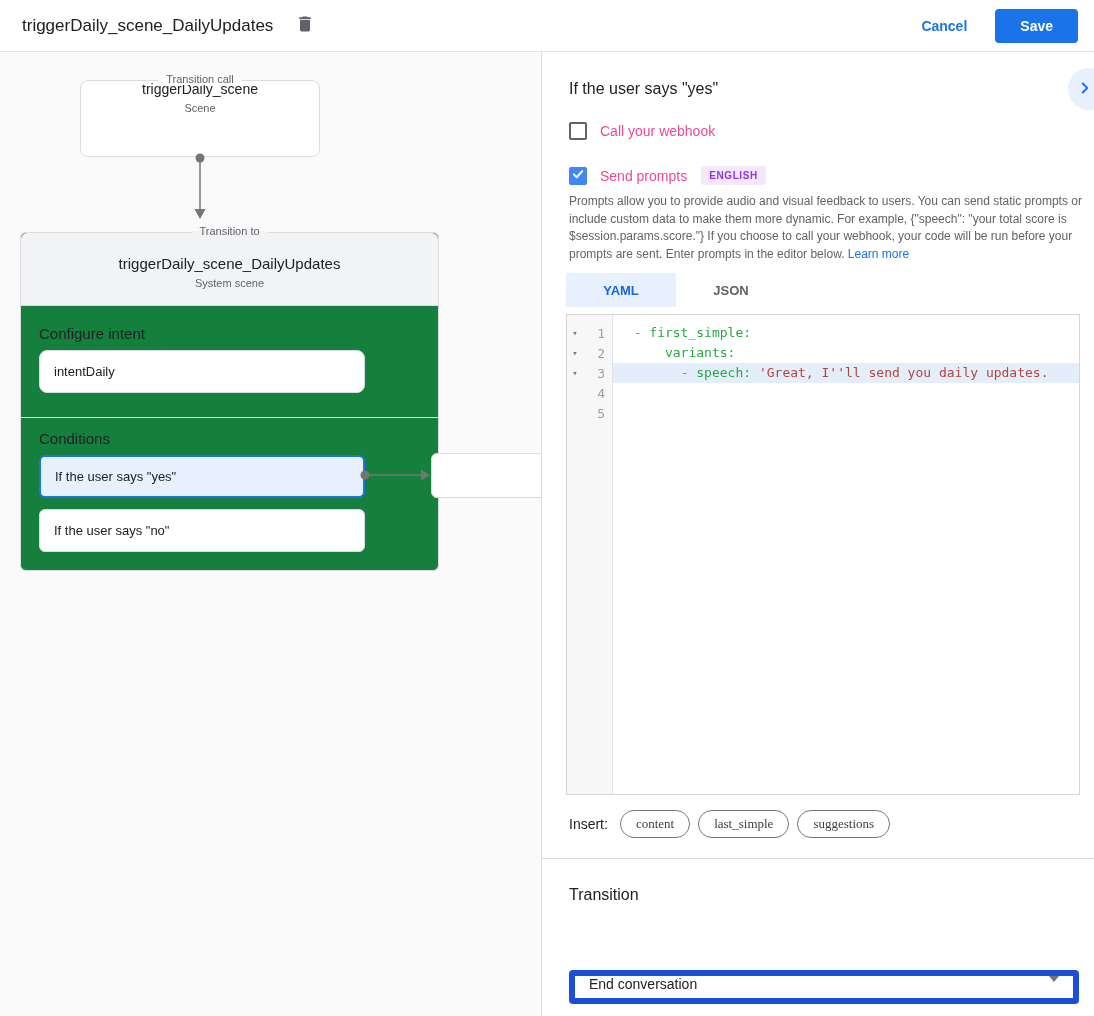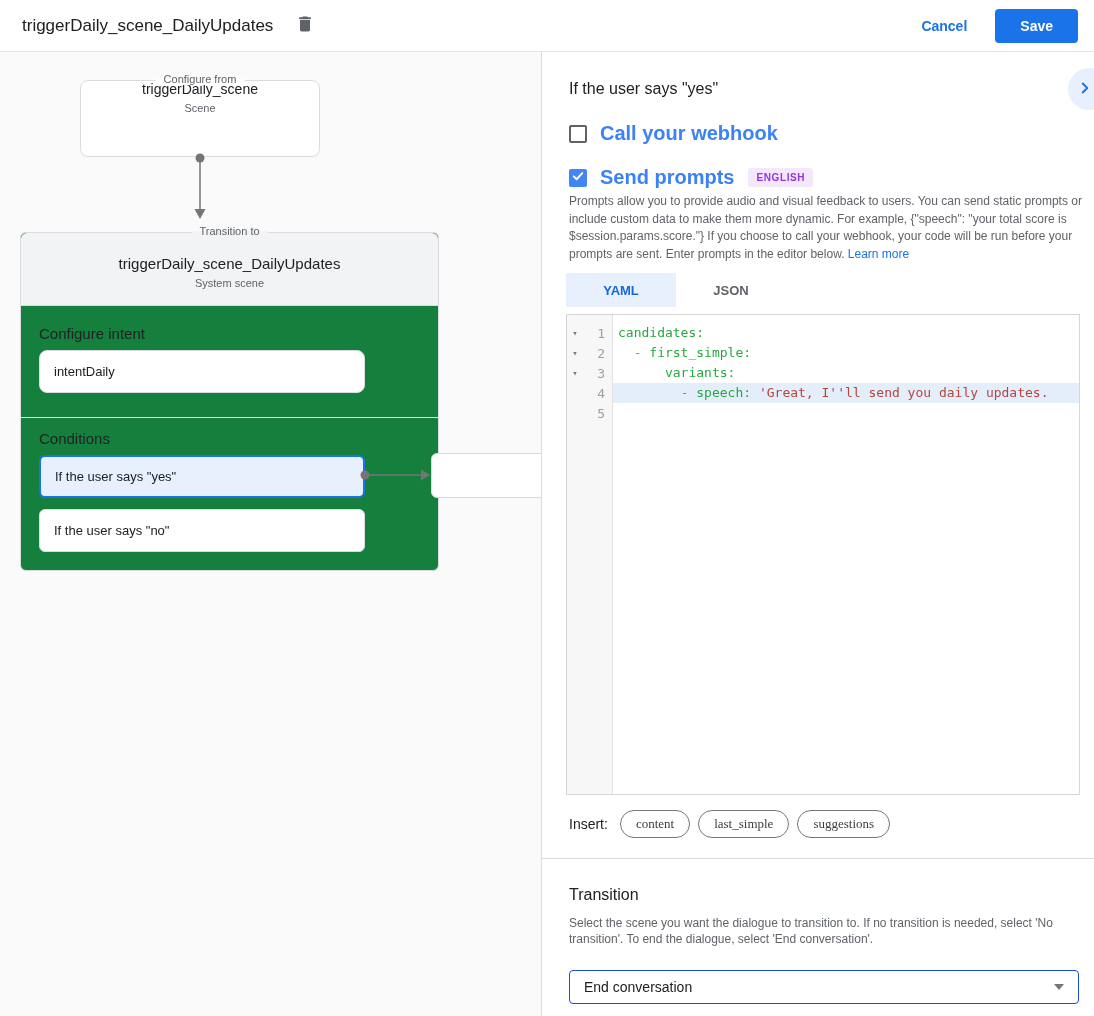--- a/index.html
+++ b/index.html
@@ -52,21 +52,21 @@
                  border-left:1px solid #dadce0; overflow:hidden; }
   .panel-title { position:absolute; top:28px; left:27px; font-size:16px; color:#202124; }
   .chevron-btn { position:absolute; top:16px; right:-16px; width:42px; height:42px; border-radius:50%;
                  background:#e8f0fe; border:none; cursor:pointer; display:flex; align-items:center; padding-left:8px; }
   .check-row { position:absolute; left:27px; display:flex; align-items:center; }
   .row-webhook { top:70px; }
   .row-prompts { top:114px; }
   .checkbox { width:18px; height:18px; border-radius:2px; margin-right:13px; cursor:pointer; }
   .checkbox.unchecked { border:2px solid #5f6368; background:#fff; }
   .checkbox.checked { background:#4285f4; border:2px solid #4285f4; display:flex; align-items:center; justify-content:center; }
-  .check-label { font-size:20px; font-weight:700; color:#3b82f6; }
+  .check-label { font-size:14px; font-weight:400; color:#ec4899; }
   .lang-badge { margin-left:14px; background:#f3e8fd; color:#9334e6; font-size:10px; font-weight:700;
                 letter-spacing:0.6px; padding:4px 8px; border-radius:3px; }
   .desc { position:absolute; top:141px; left:27px; width:516px; font-size:12px; line-height:17.5px; color:#5f6368; }
   .link { color:#1a73e8; text-decoration:none; cursor:pointer; }
 
   .tabs { position:absolute; top:221px; left:24px; display:flex; }
   .tab { width:110px; height:34px; display:flex; align-items:center; justify-content:center;
          font-size:13px; font-weight:700; cursor:pointer; }
   .tab-active { color:#1967d2; background:#e8f0fe; }
   .tab-inactive { color:#5f6368; background:transparent; }
@@ -87,22 +87,22 @@
   .tk-plain { color:#202124; }
 
   .insert-row { position:absolute; top:758px; left:27px; display:flex; align-items:center; }
   .insert-label { font-size:14px; color:#202124; margin-right:12px; }
   .chip { border:1px solid #747775; background:#fff; border-radius:14px; padding:5px 15px; font-size:13px;
           color:#3c4043; font-family:Liberation Serif, serif; cursor:pointer; margin-right:8px; }
 
   .panel-divider { position:absolute; top:806px; left:0; width:100%; height:1px; background:#dadce0; }
   .transition-title { position:absolute; top:834px; left:27px; font-size:16px; color:#202124; }
   .transition-desc { position:absolute; top:863px; left:27px; width:516px; font-size:12px; line-height:16px; color:#5f6368; }
-  .select-box { position:absolute; top:918px; left:27px; width:510px; height:34px; border:1px solid #1d4ed8;
-                border-radius:4px; background:#fff; display:flex; align-items:center; padding:0 14px; cursor:pointer; }
+  .select-box { position:absolute; top:918px; left:27px; width:510px; height:34px; border:6px solid #1d4ed8;
+                border-radius:4px; background:#fff; display:flex; align-items:flex-start; padding:0 14px; cursor:pointer; }
   .select-value { font-size:14px; color:#202124; flex:1; }
   .select-caret { width:0; height:0; border-left:5px solid transparent; border-right:5px solid transparent;
                   border-top:6px solid #757575; }
 </style>
 </head>
 <body>
 
 <div class="topbar">
   <div class="topbar-title">triggerDaily_scene_DailyUpdates</div>
   <button class="trash-btn">
@@ -113,21 +113,21 @@
     </span>
   </button>
   <div class="topbar-spacer"></div>
   <button class="cancel-btn">Cancel</button>
   <button class="save-btn">Save</button>
 </div>
 
 <div class="left-panel">
 
   <div class="node-from">
-    <div class="legend">Configure from</div>
+    <div class="legend">Transition call</div>
     <div class="node-title">triggerDaily_scene</div>
     <div class="node-sub">Scene</div>
   </div>
 
   <svg class="arrow-svg" style="left:190px; top:101px;" width="20" height="68">
     <circle cx="10" cy="5" r="4.5" fill="#757575"></circle>
     <line x1="10" y1="9" x2="10" y2="57" stroke="#757575" stroke-width="1.5"></line>
     <polygon points="4.5,56 15.5,56 10,66" fill="#757575"></polygon>
   </svg>
 
@@ -207,38 +207,36 @@
       <div class="gutter-row">
         <span class="fold"></span>
         <span class="lnum">4</span>
       </div>
       <div class="gutter-row">
         <span class="fold"></span>
         <span class="lnum">5</span>
       </div>
     </div>
     <div class="code-area">
-      <div class="cm-line"><span class="tk-key">candidates:</span></div>
       <div class="cm-line"><span class="tk-plain">  </span><span class="tk-dash">- </span><span class="tk-key">first_simple:</span></div>
       <div class="cm-line"><span class="tk-plain">      </span><span class="tk-key">variants:</span></div>
       <div class="cm-line cm-active"><span class="tk-plain">        </span><span class="tk-dash">- </span><span class="tk-key">speech:</span><span class="tk-plain"> </span><span class="tk-str">'Great, I''ll send you daily updates.</span></div>
       <div class="cm-line"></div>
     </div>
   </div>
 
   <div class="insert-row">
     <span class="insert-label">Insert:</span>
     <button class="chip">content</button>
     <button class="chip">last_simple</button>
     <button class="chip">suggestions</button>
   </div>
 
   <div class="panel-divider"></div>
 
   <div class="transition-title">Transition</div>
-  <div class="transition-desc">Select the scene you want the dialogue to transition to. If no transition is needed, select 'No transition'. To end the dialogue, select 'End conversation'.</div>
 
   <div class="select-box">
     <span class="select-value">End conversation</span>
     <span class="select-caret"></span>
   </div>
 
 </div>
 
 </body></html>

